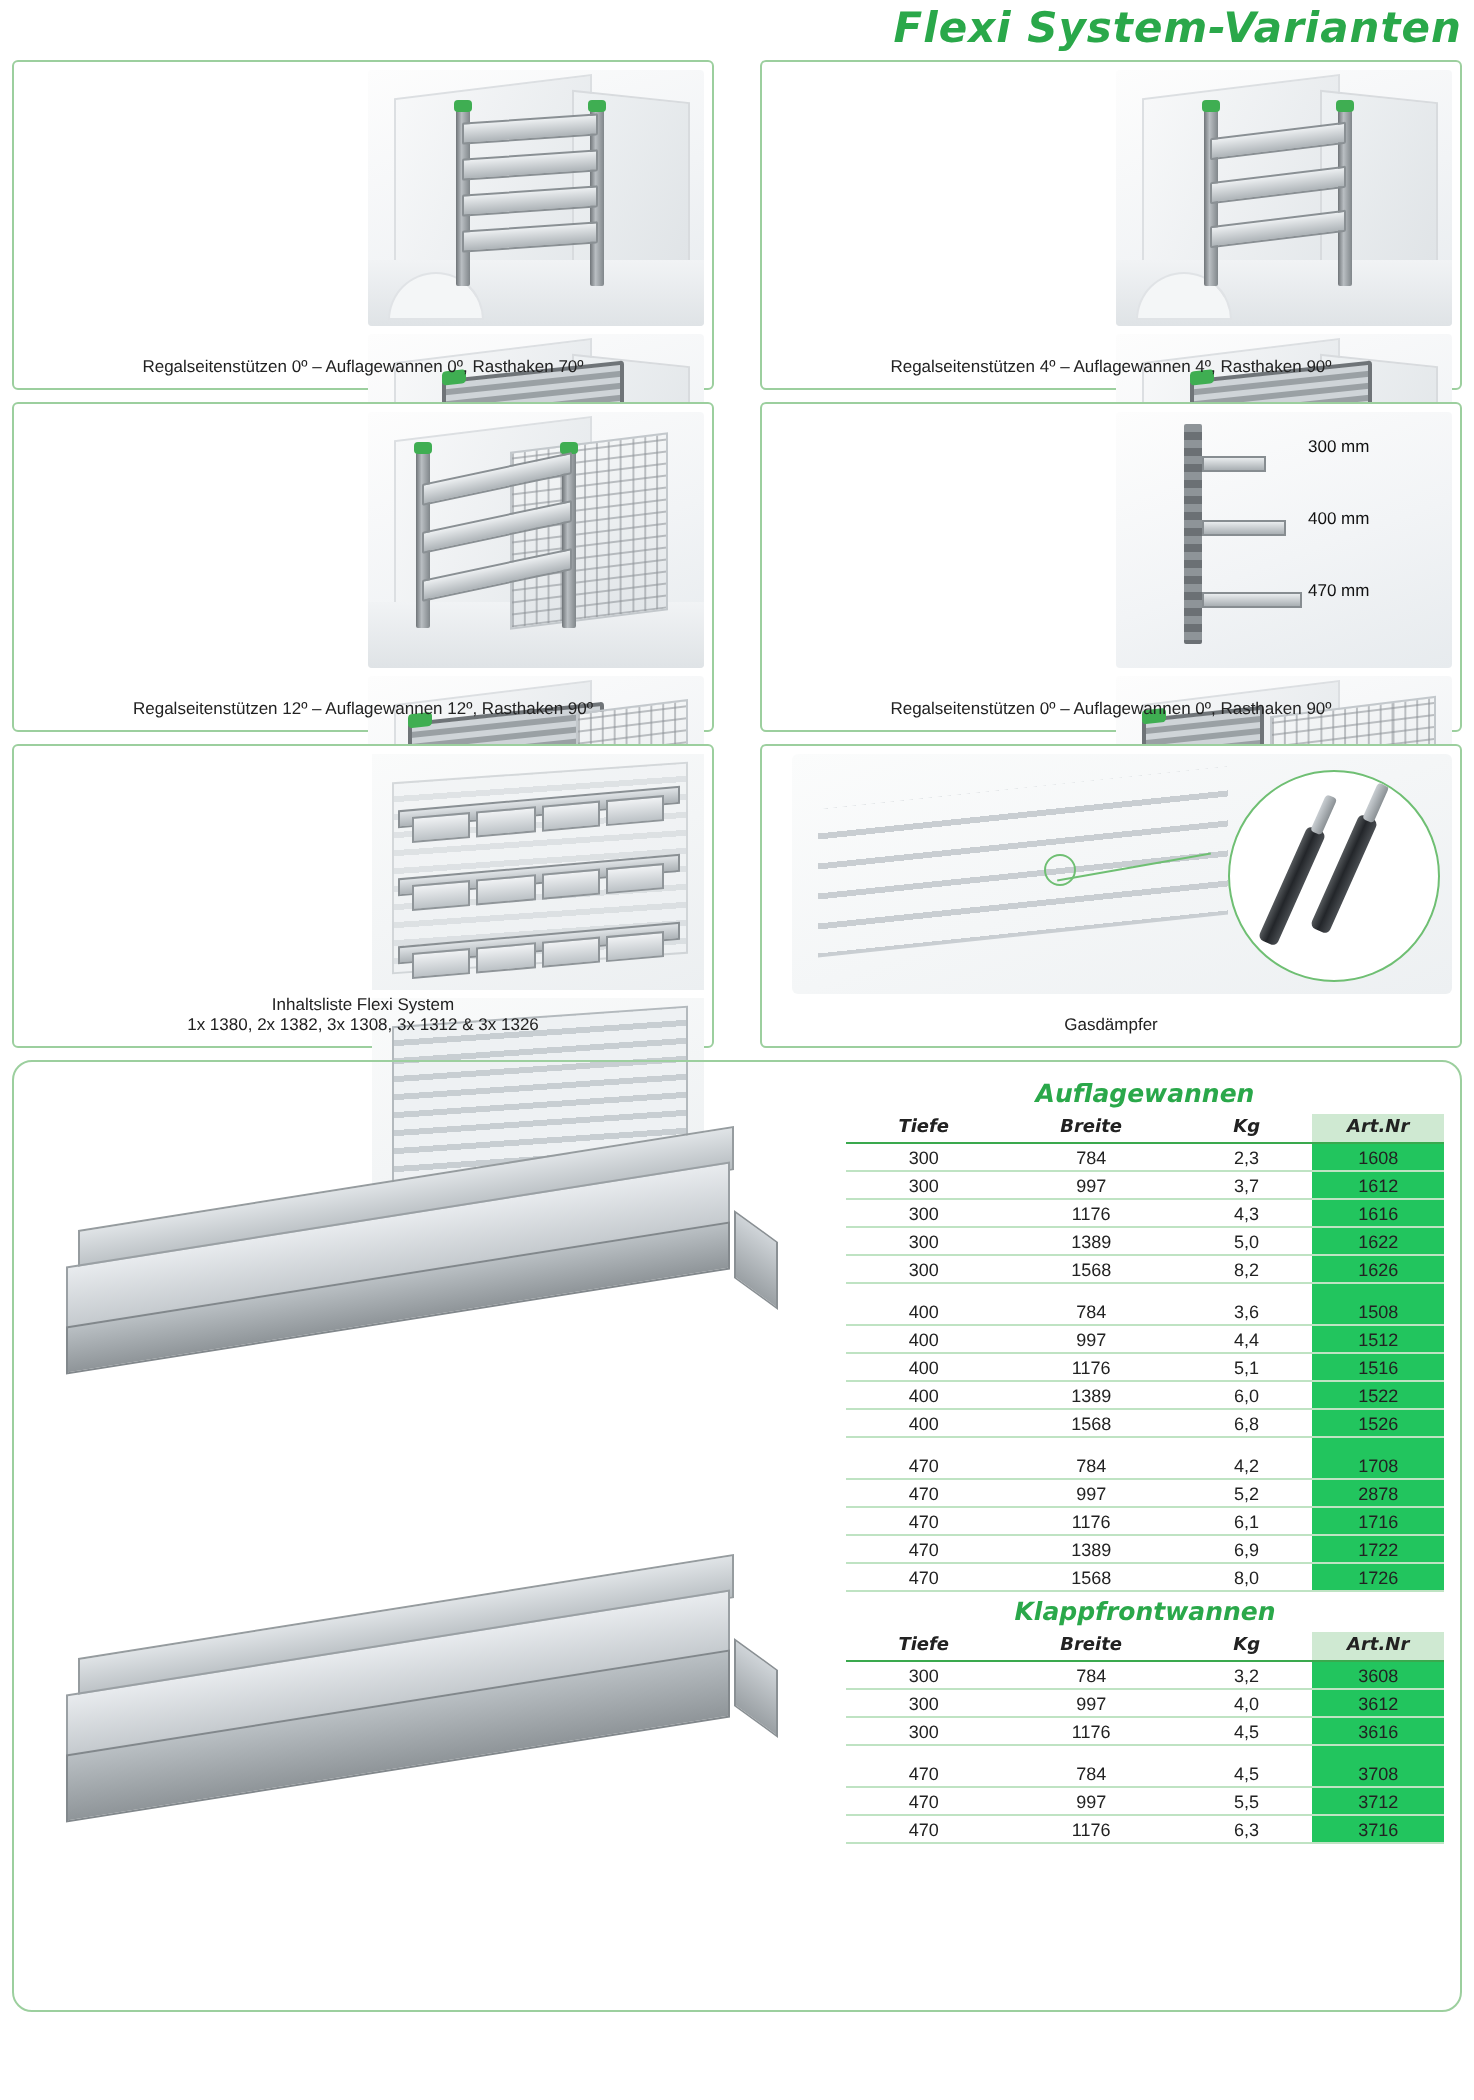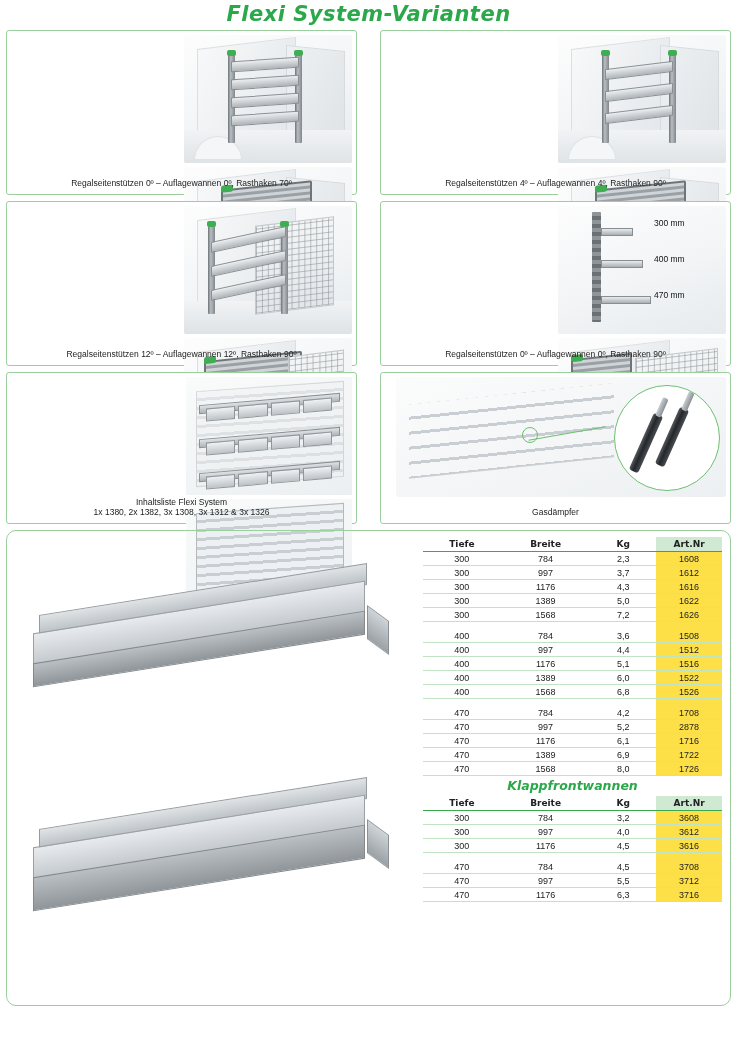--- a/index.html
+++ b/index.html
@@ -17,21 +17,21 @@
   }
   .page {
     width: 737px;
     height: 1050px;
     position: relative;
     box-sizing: border-box;
     padding: 0 6px;
   }
   
   .title {
-    text-align: center;
+    text-align: right;
     color: #2aa84a;
     font-weight: bold;
     font-size: 21px;
     letter-spacing: 0.5px;
     padding: 2px 0 4px 0;
     font-style: italic;
     font-family: "DejaVu Sans", sans-serif;
   }
   
   .panel-grid {
@@ -381,40 +381,41 @@
     font-family: "DejaVu Sans", sans-serif;
   }
   table.spec {
     border-collapse: collapse;
     width: 100%;
     font-size: 9px;
   }
   table.spec th {
     font-size: 9px;
     font-weight: bold;
+    font-style: italic;
     padding: 2px 2px;
     border-bottom: 1px solid #3aa94e;
     font-family: "DejaVu Sans", sans-serif;
   }
   table.spec td {
     padding: 1.5px 2px;
     text-align: center;
     border-bottom: 1px solid #bfe3c3;
   }
   table.spec tr.gap td {
     border-bottom: none;
     height: 7px;
     padding: 0;
   }
   table.spec col.c1 { width: 26%; }
   table.spec col.c2 { width: 30%; }
   table.spec col.c3 { width: 22%; }
   table.spec col.c4 { width: 22%; }
   table.spec td.art, table.spec th.art {
-    background: #fde047;
+    background: #22c55e;
   }
   table.spec th.art { background: #cfe9d2; }
 </style>
 </head>
 <body>
 
 <div class="page">
 
   <div class="title">Flexi System-Varianten</div>
 
@@ -599,20 +600,21 @@
       <div class="pan pan2">
         <div class="backwall"></div>
         <div class="base"></div>
         <div class="front"></div>
         <div class="endcap"></div>
       </div>
     </div>
 
     <div class="bottom-right">
 
+      <div class="tbl-title">Auflagewannen</div>
       <table class="spec">
         <colgroup>
             <col class="c1">
             <col class="c2">
             <col class="c3">
             <col class="c4">
           </colgroup>
         <thead>
           <tr>
             <th>Tiefe</th>
@@ -642,21 +644,21 @@
           </tr>
           <tr>
             <td>300</td>
             <td>1389</td>
             <td>5,0</td>
             <td class="art">1622</td>
           </tr>
           <tr>
             <td>300</td>
             <td>1568</td>
-            <td>7,2</td>
+            <td>8,2</td>
             <td class="art">1626</td>
           </tr>
 
           <tr class="gap">
               <td></td>
               <td></td>
               <td></td>
               <td class="art"></td>
             </tr>
 

